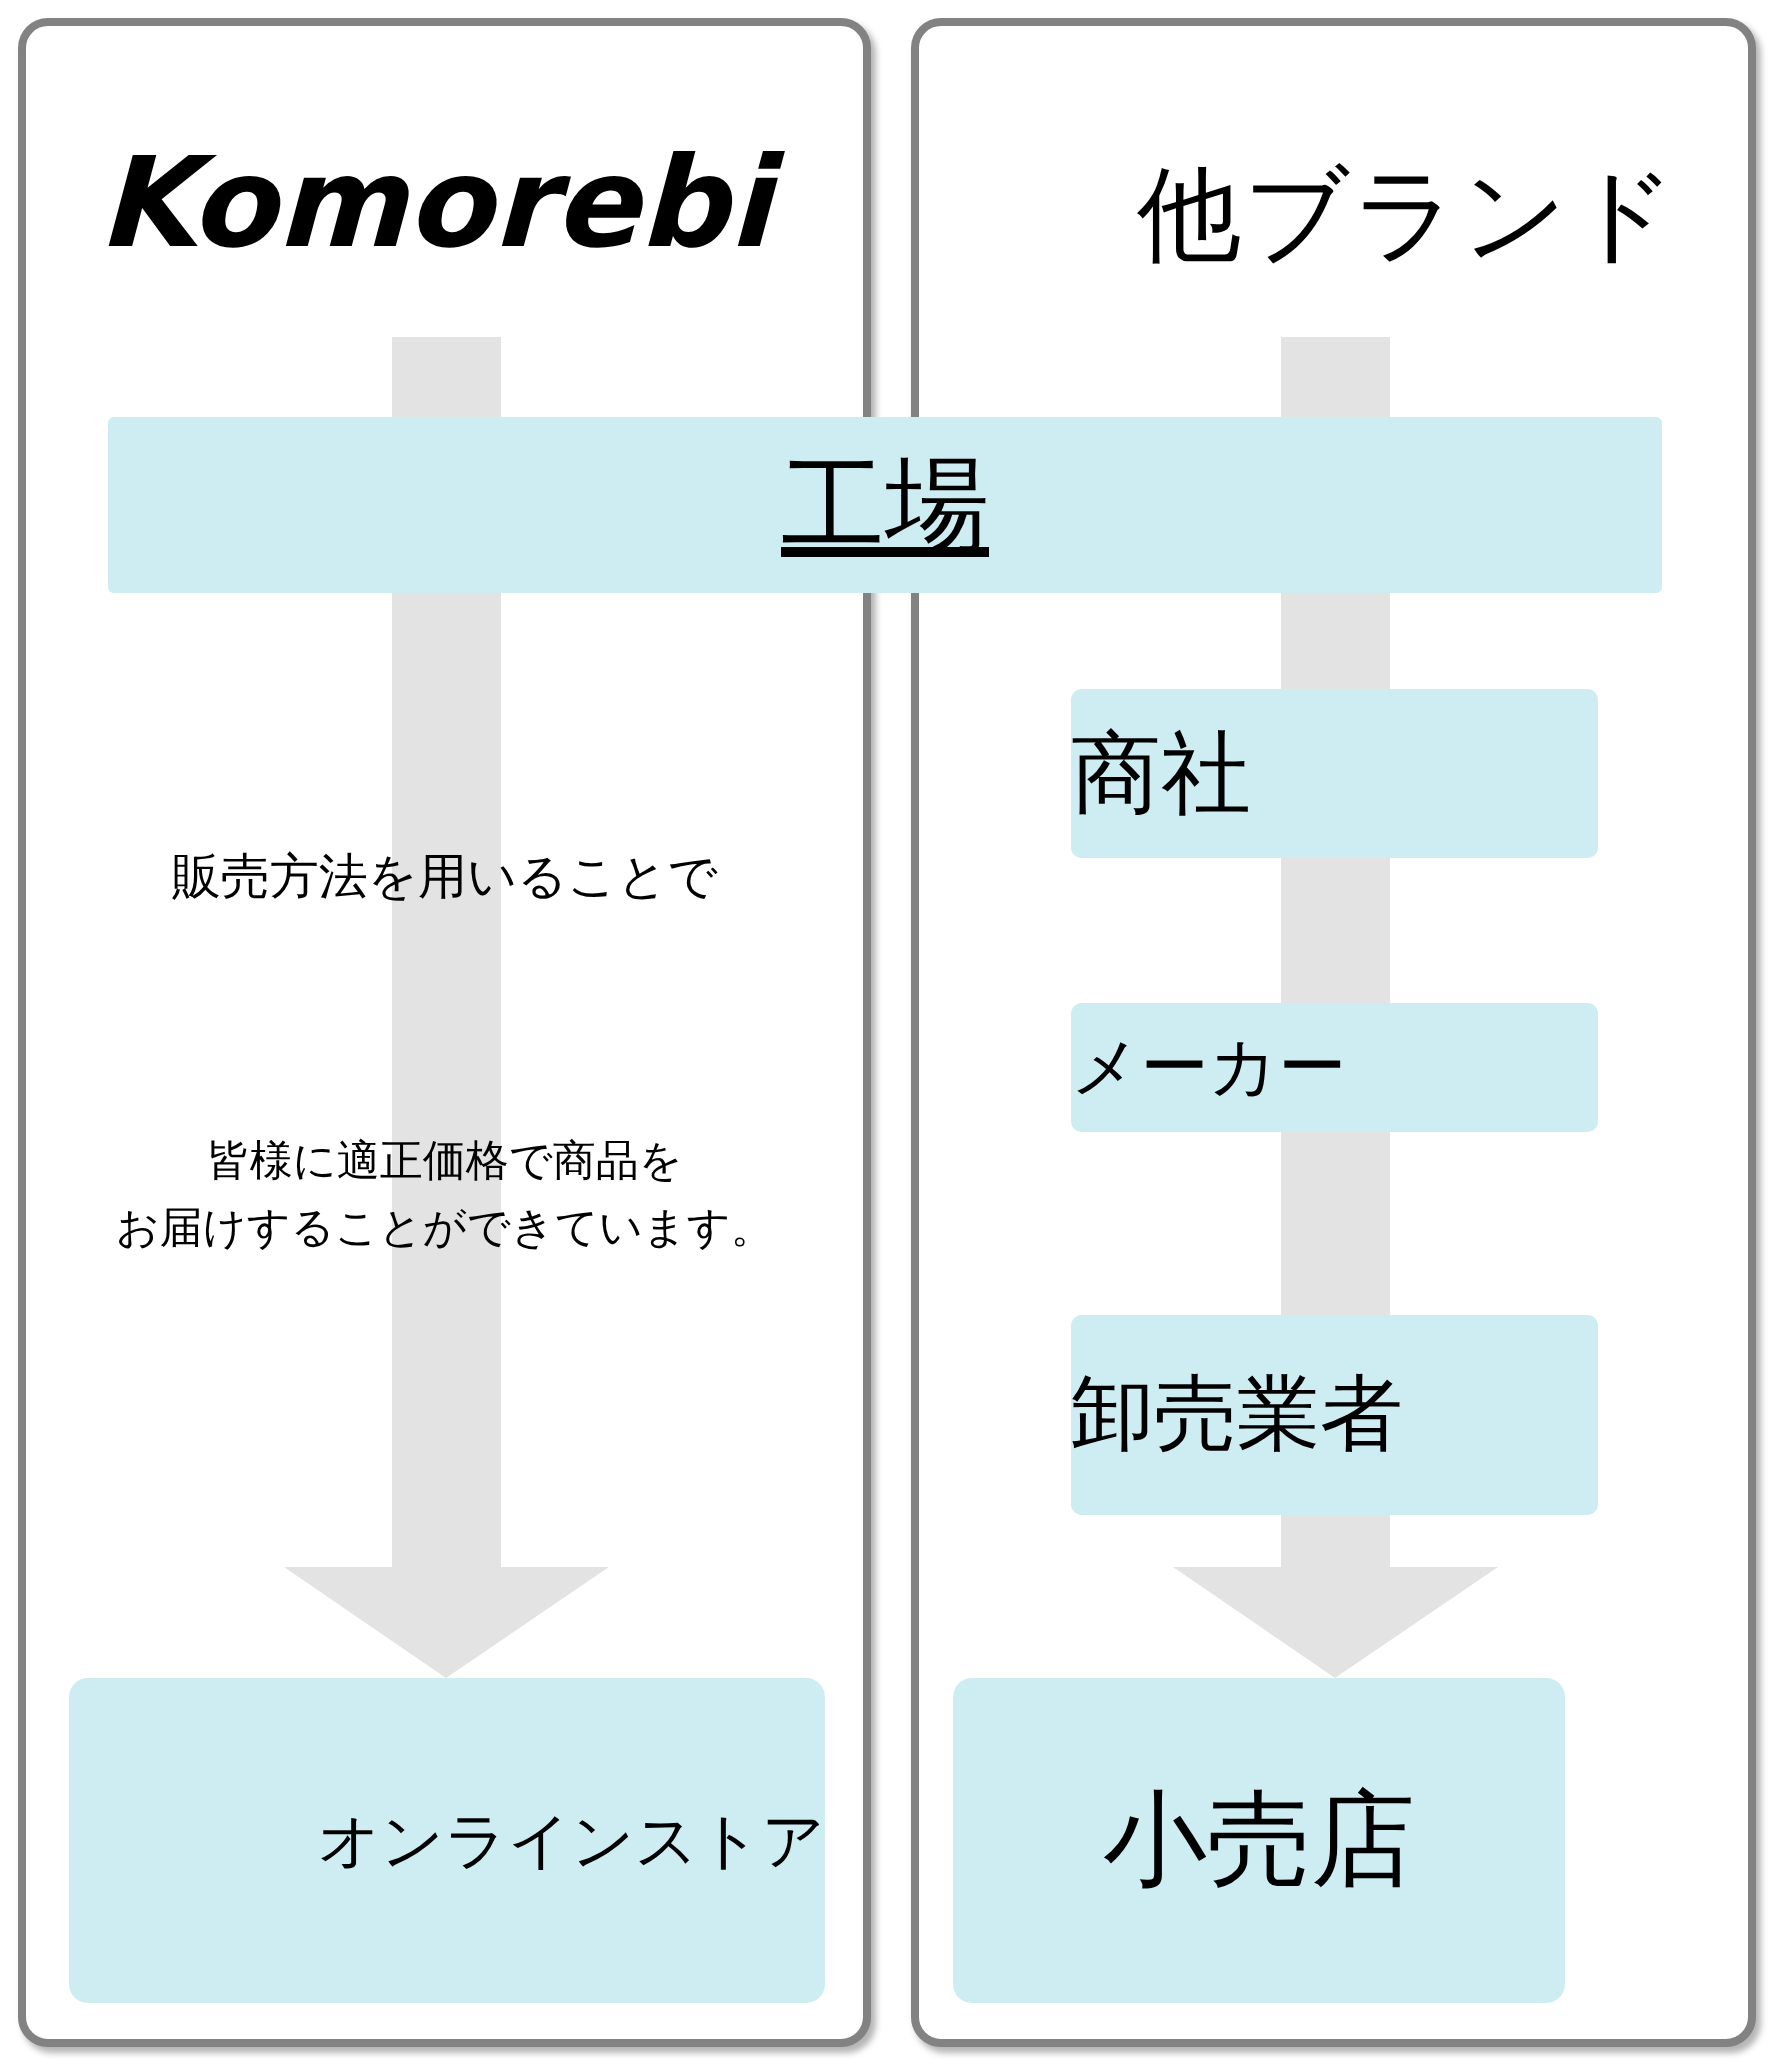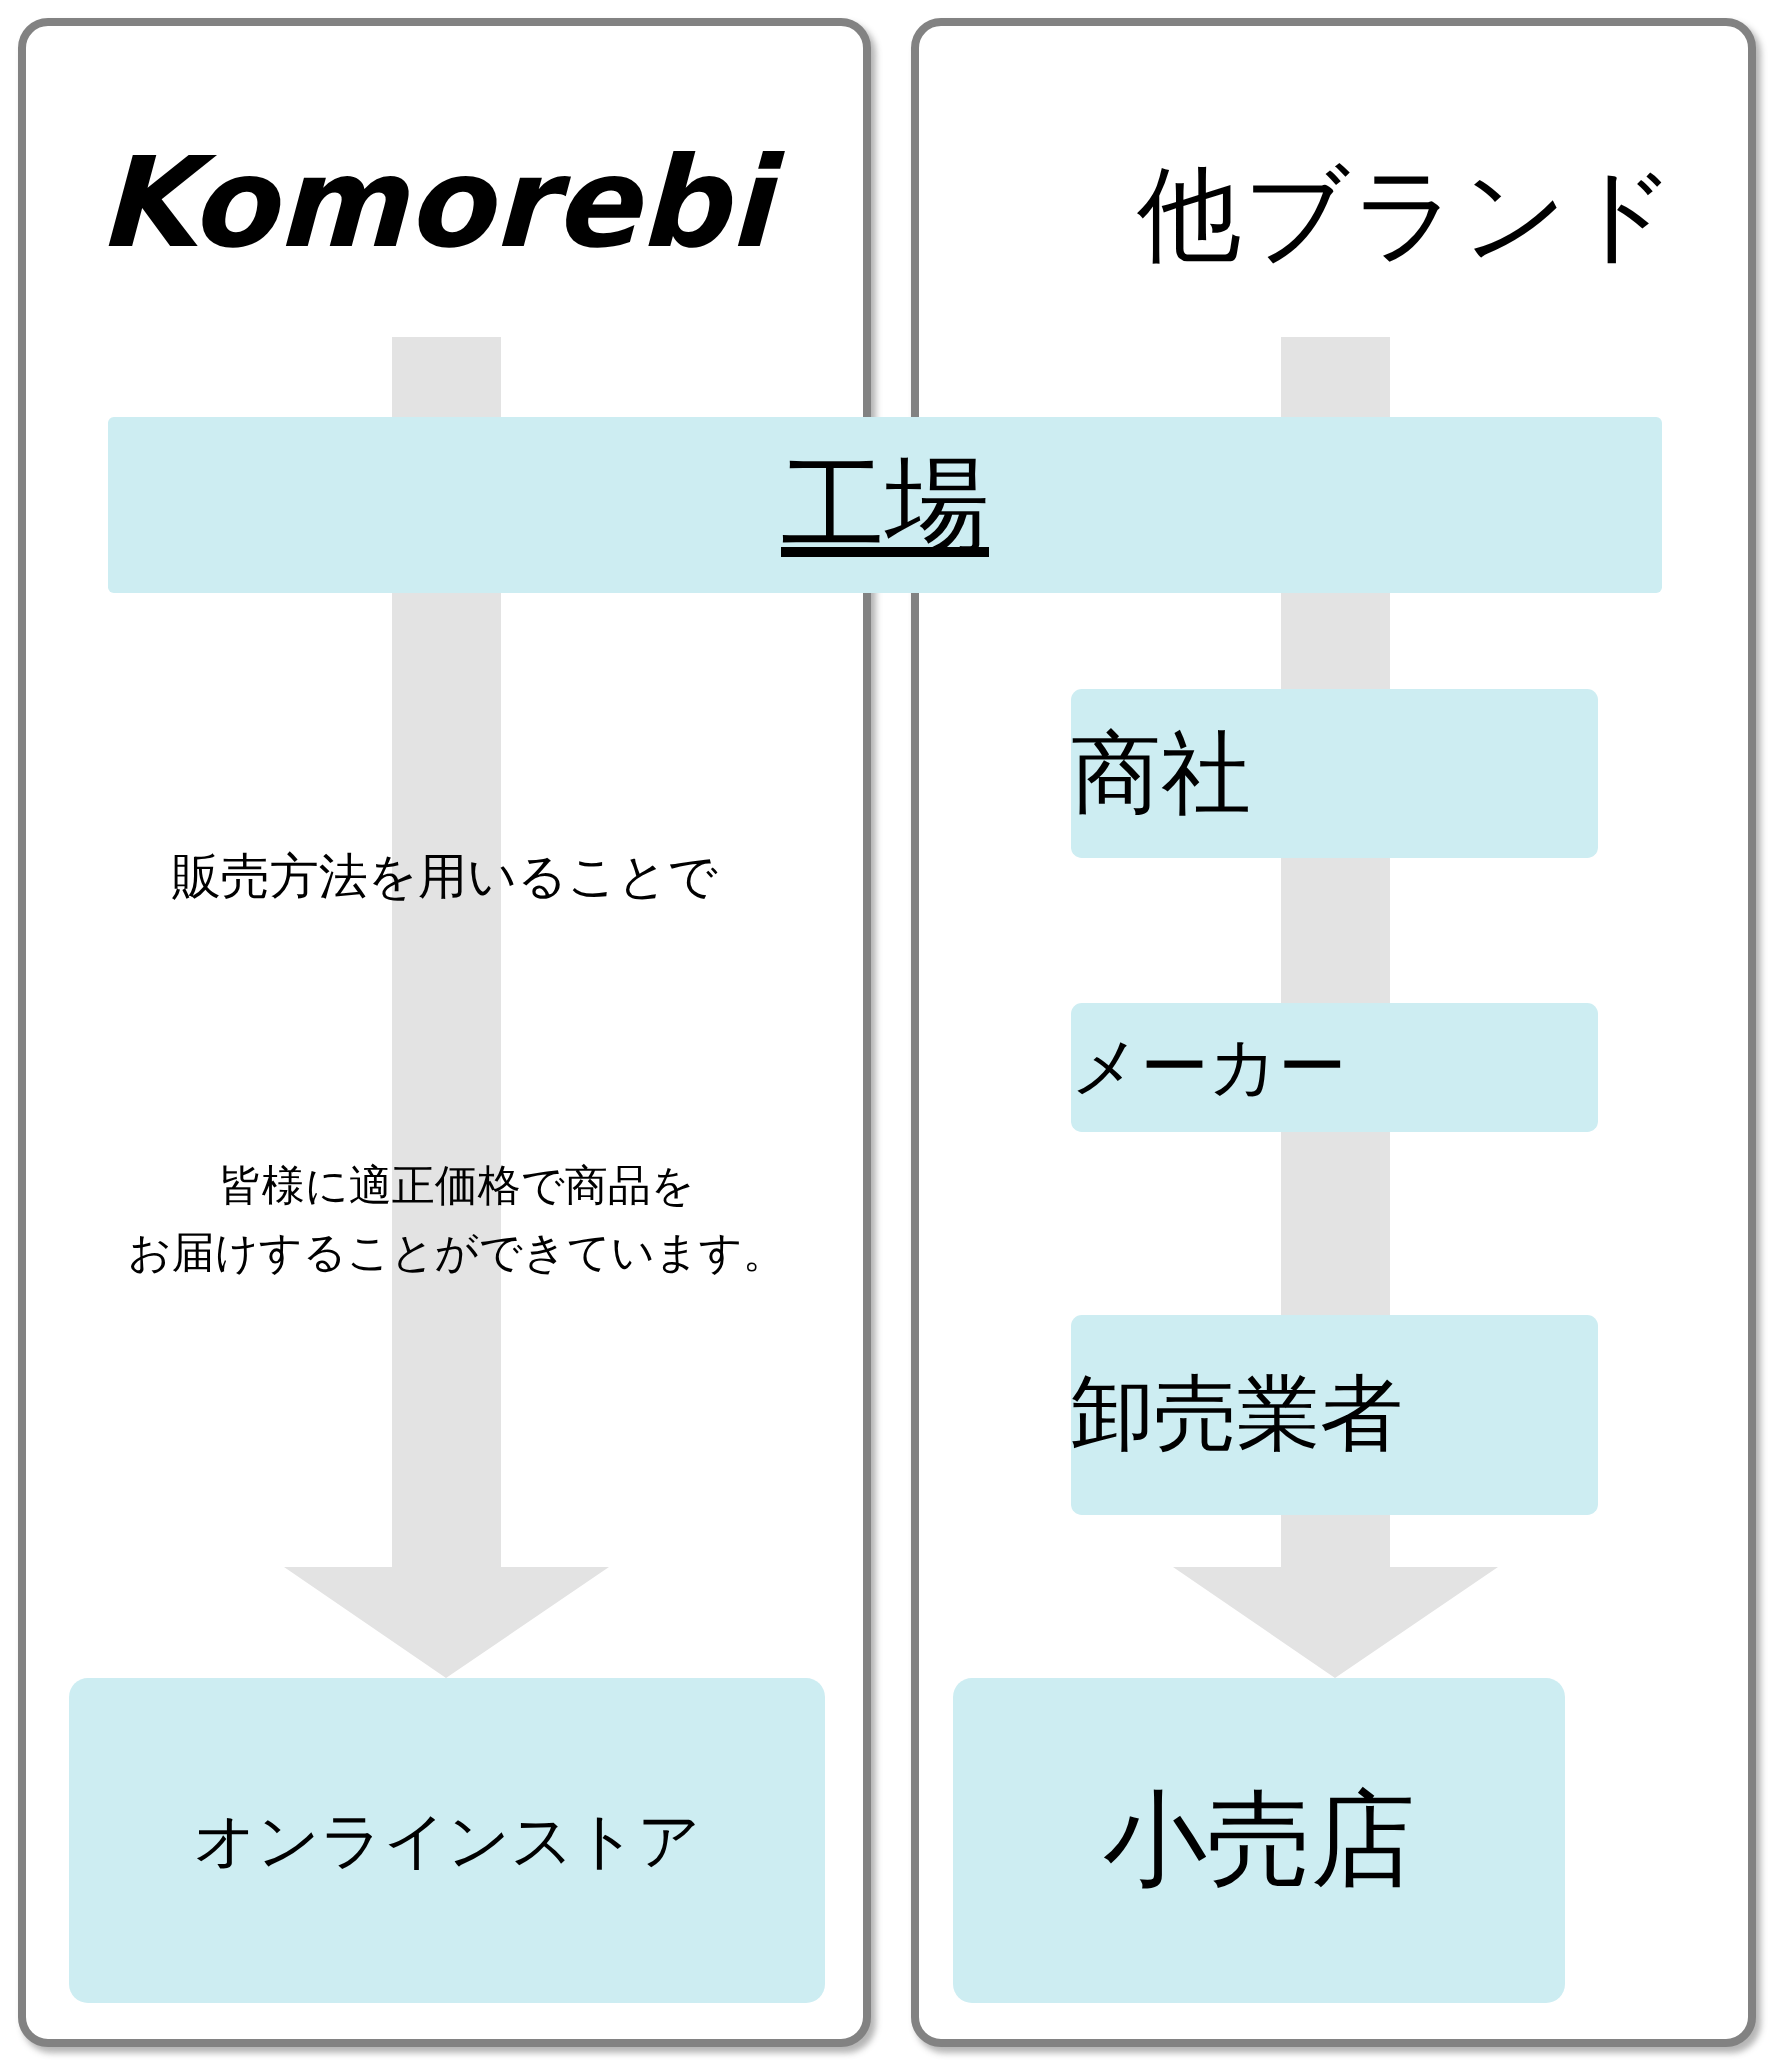--- a/index.html
+++ b/index.html
@@ -74,21 +74,21 @@
     letter-spacing:2.5px;
   }
 
   
   .paragraph{
     position:absolute;
     left:18.3px;width:853px;
     text-align:center;
   }
   .paragraph.p1{top:839px;font-size:49px;line-height:1.55;}
-  .paragraph.p2{top:1152px;font-size:43px;line-height:1.55;padding-left:12px;}
+  .paragraph.p2{top:1127px;font-size:43px;line-height:1.55;}
 
   
   .mid-box{
     position:absolute;
     left:1071px;width:527px;
     background:var(--box-fill);
     border-radius:10.8px;
     display:flex;align-items:center;justify-content:flex-start;
   }
   .mid-box.b1{top:689px;height:169px;font-size:90px;}
@@ -96,21 +96,21 @@
   .mid-box.b3{top:1315px;height:200px;font-size:83px;}
 
   
   .bottom-box{
     position:absolute;
     top:1678px;height:325px;
     background:var(--box-fill);
     border-radius:19px;
     display:flex;align-items:center;justify-content:center;
   }
-  .bottom-box.online-store{left:69px;width:756px;font-size:62px;}
+  .bottom-box.online-store{left:69px;width:756px;font-size:62px;justify-content:flex-end;}
   .bottom-box.retail-store{left:953px;width:612px;font-size:104px;}
 </style>
 </head>
 <body>
 
 <div class="canvas">
 
   <div class="panel left"></div>
   <div class="panel right"></div>
 

